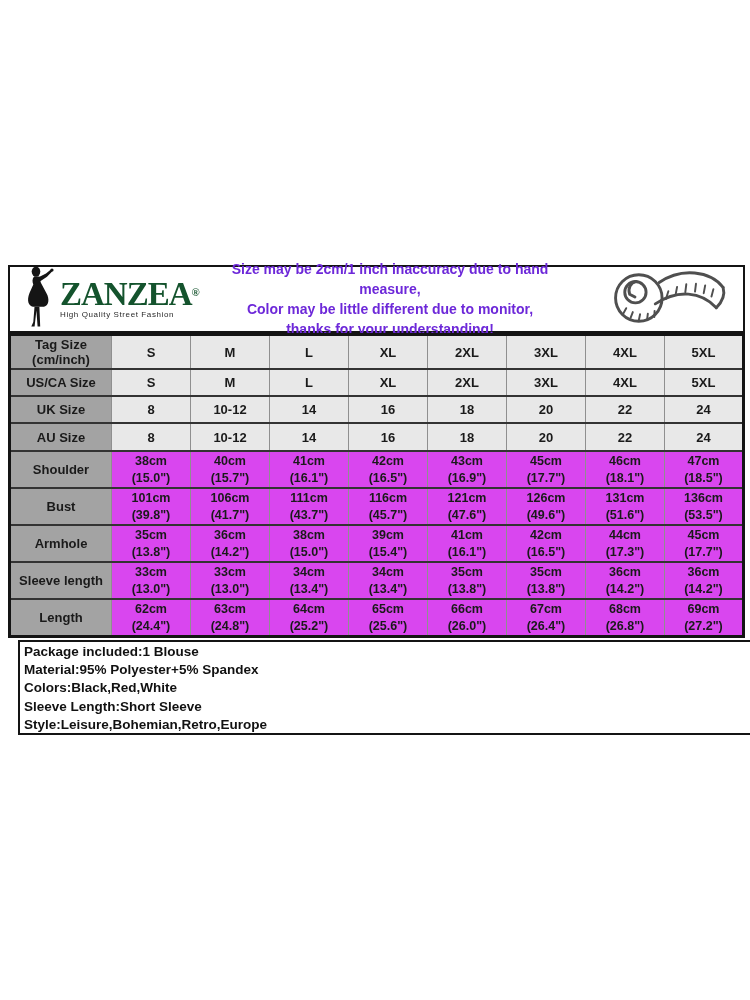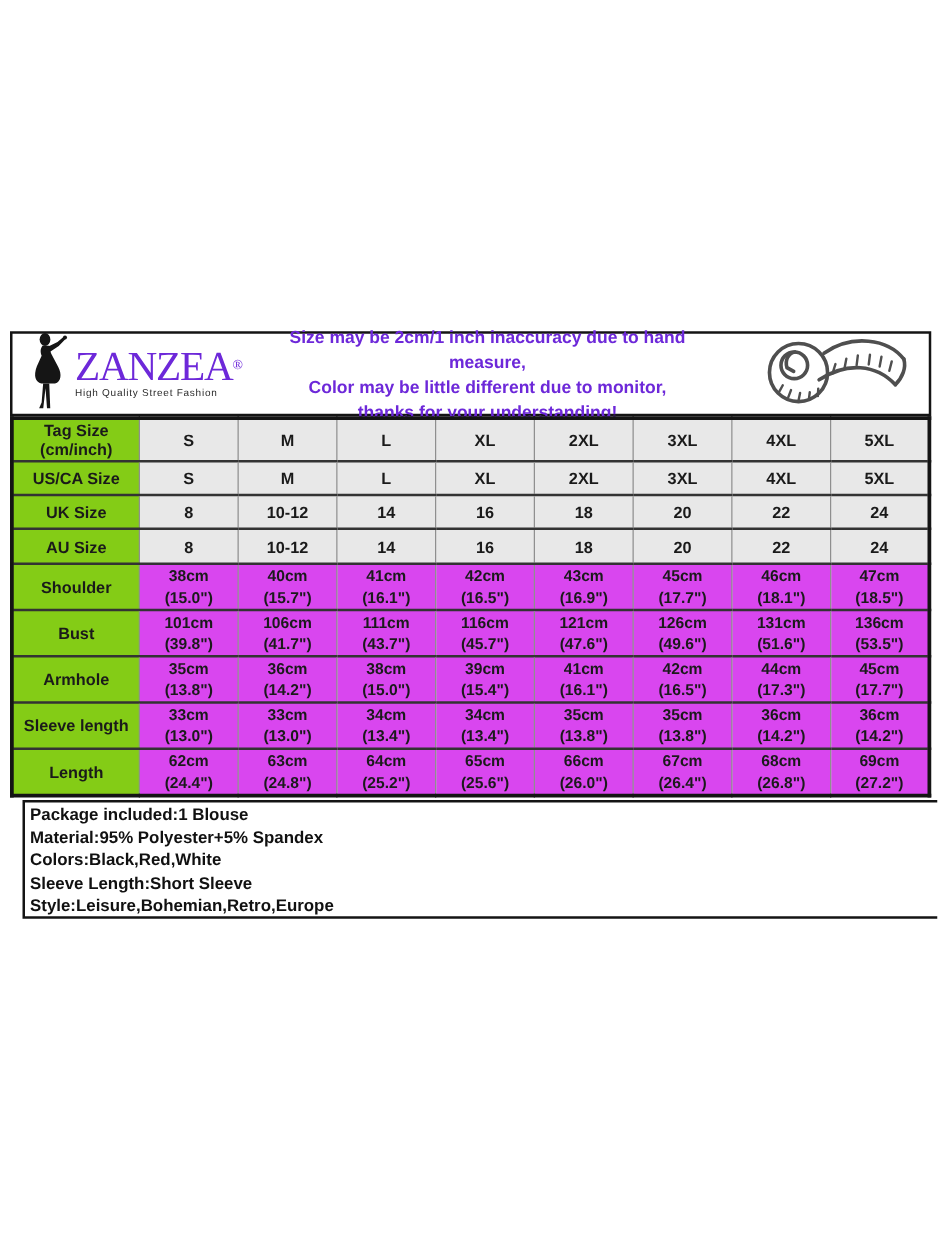--- a/index.html
+++ b/index.html
@@ -10,40 +10,40 @@
 
   
   .header-box {
     position:absolute; left:8px; top:265px; width:737px; height:68px;
     border:2px solid #141414; box-sizing:border-box; background:#ffffff;
     display:flex; align-items:center;
   }
   .logo-block { width:185px; display:flex; align-items:center; padding-left:12px; box-sizing:border-box; }
   .logo-figure { flex:0 0 auto; margin-right:2px; }
   .logo-text { display:flex; flex-direction:column; }
-  .brand-row { font-family:"Liberation Serif", serif; font-weight:400; font-size:33px; line-height:30px; letter-spacing:-1px; color:#6d28d9; white-space:nowrap; }
+  .brand-row { font-family:"Liberation Serif", serif; font-weight:700; font-size:33px; line-height:30px; letter-spacing:-1px; color:#14532d; white-space:nowrap; }
   .brand-reg { font-size:11px; vertical-align:top; position:relative; top:-2px; letter-spacing:0; }
   .brand-tagline { font-size:8px; font-weight:400; letter-spacing:0.6px; color:#2a2a2a; margin-top:1px; white-space:nowrap; }
   .disclaimer { flex:1; text-align:center; font-weight:700; font-size:14px; line-height:20px; color:#6d28d9; padding:0 4px; }
   .tape-block { width:158px; display:flex; justify-content:center; align-items:center; }
 
   
   .size-table {
     position:absolute; left:8px; top:333px; width:737px;
     border-collapse:collapse; table-layout:fixed;
     border:3px solid #141414;
   }
   .size-table td {
     border-left:1px solid #8f8f8f; border-right:1px solid #8f8f8f;
     border-top:2px solid #333333; border-bottom:2px solid #333333;
     text-align:center; vertical-align:middle; font-weight:700; padding:0;
   }
   .col-label { width:102px; }
   .col-val { width:79px; }
-  .label-cell { background:#84cc16; font-size:13px; line-height:15px; }
+  .label-cell { background:#a3a3a3; font-size:13px; line-height:15px; }
   .shaded-row .value-cell { background:#e8e8e8; font-size:13px; }
   .measure-row .value-cell { background:#d946ef; font-size:12.5px; line-height:17px; }
   tr.r-tag-size td { height:32px; }
   tr.r-us-ca-size td { height:25px; }
   tr.r-uk-size td { height:25px; }
   tr.r-au-size td { height:26px; }
   tr.r-shoulder td, tr.r-bust td, tr.r-armhole td, tr.r-sleeve-length td, tr.r-length td { height:35px; }
   .cell-line { pointer-events:none; }
 
   

